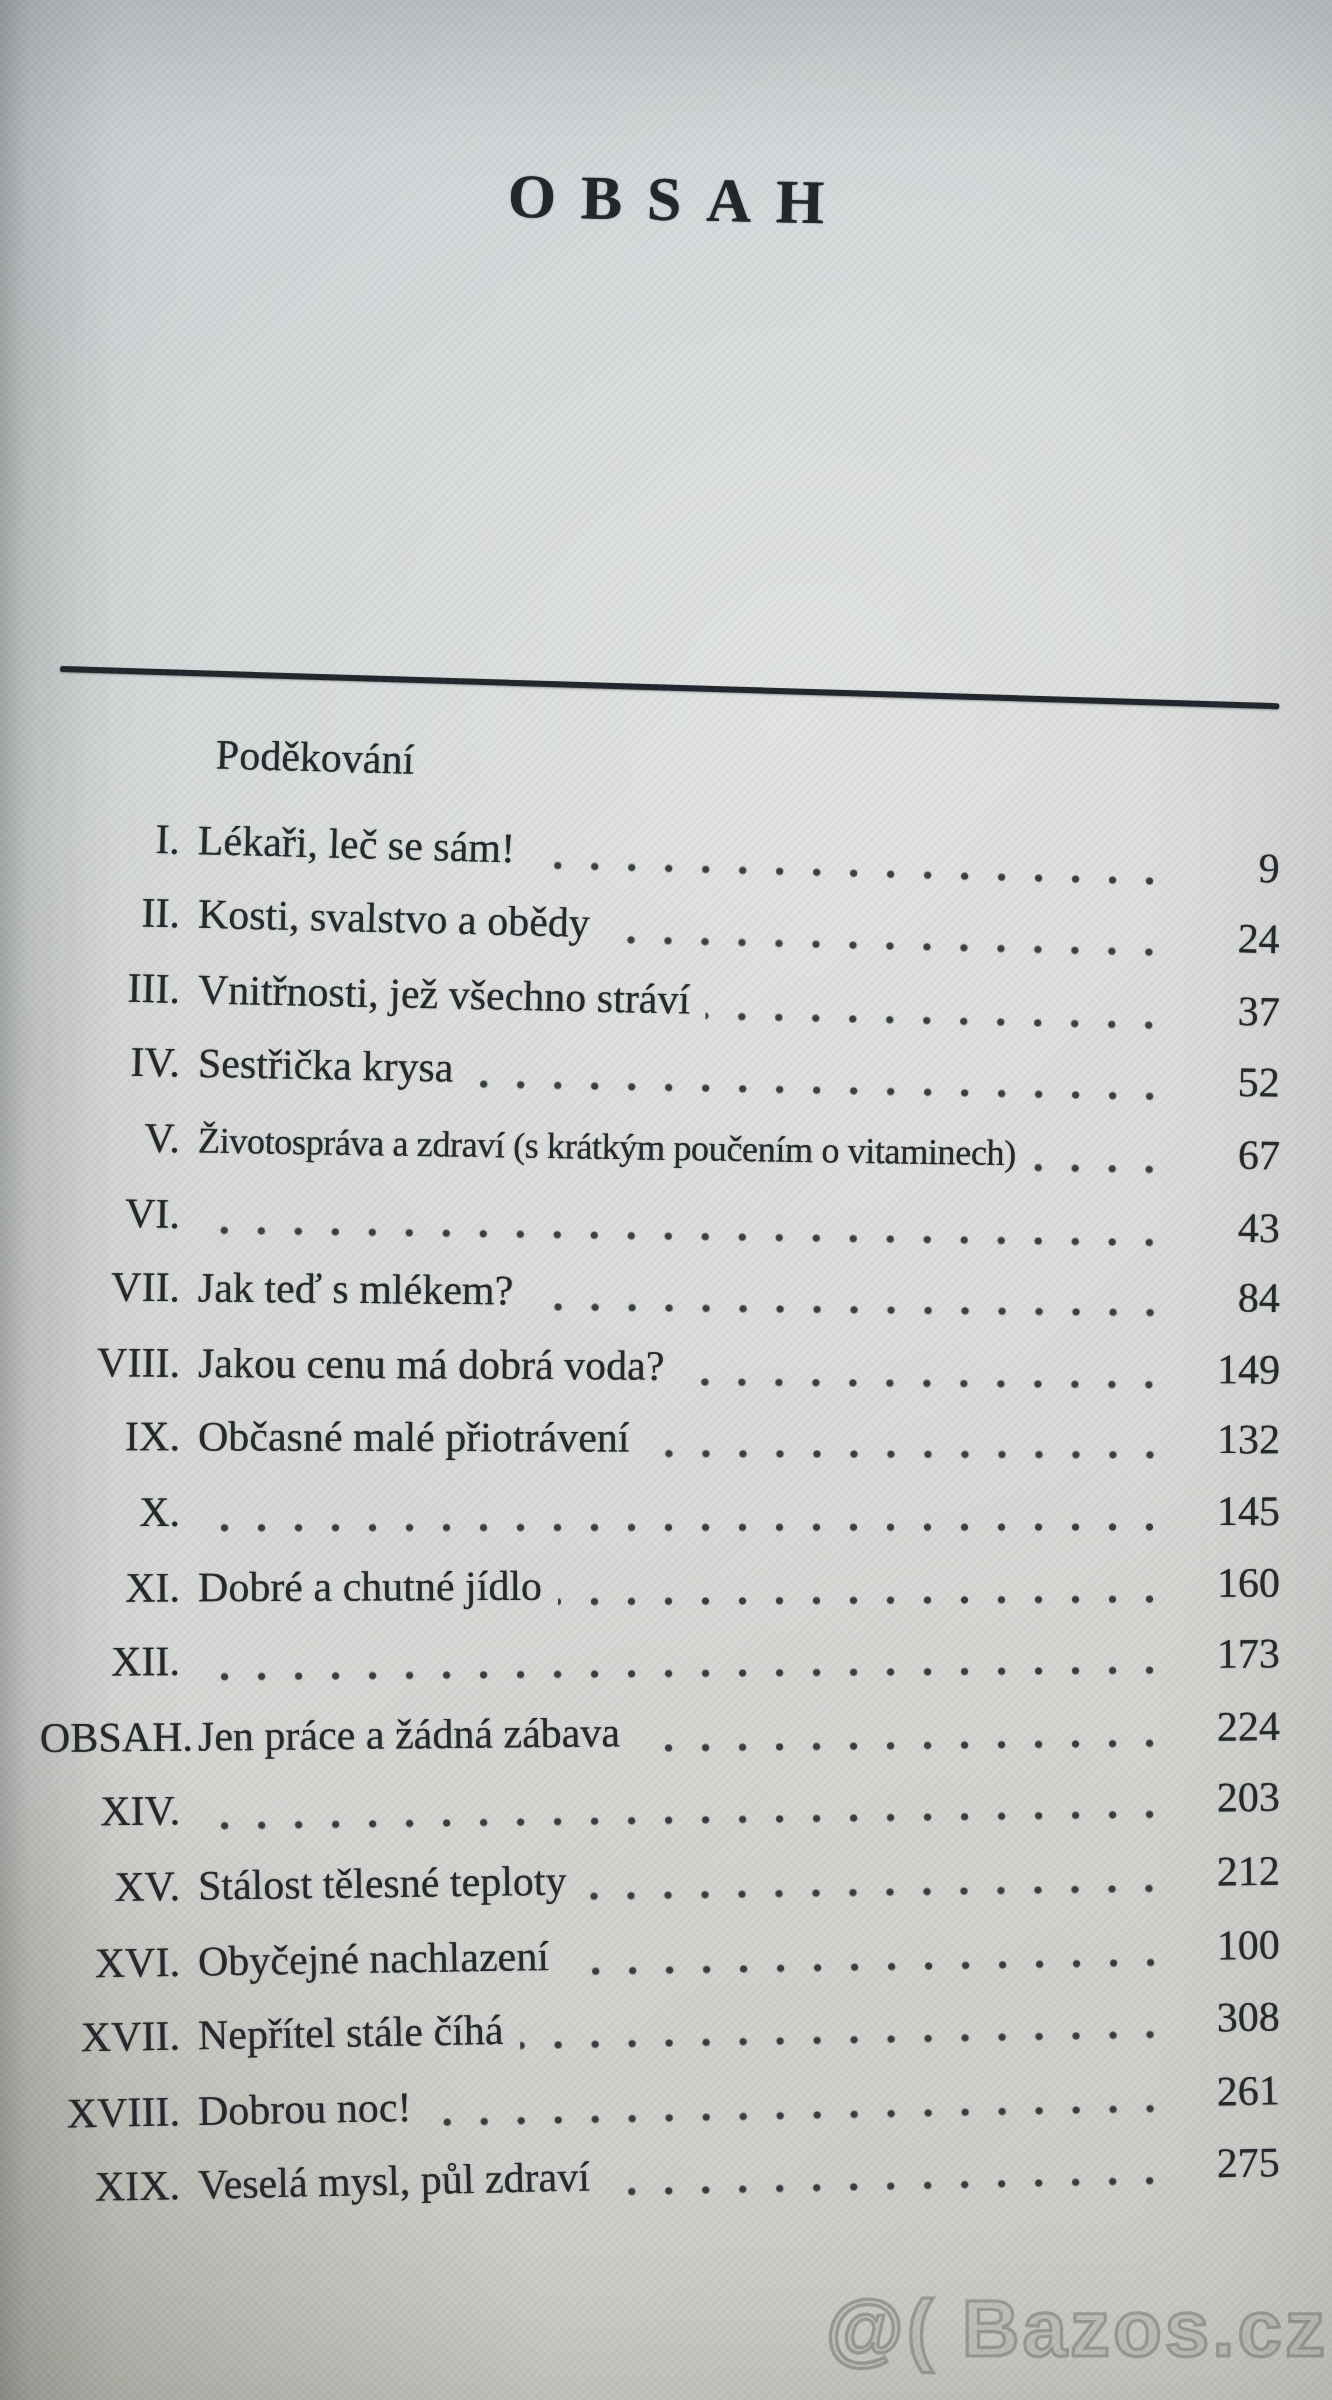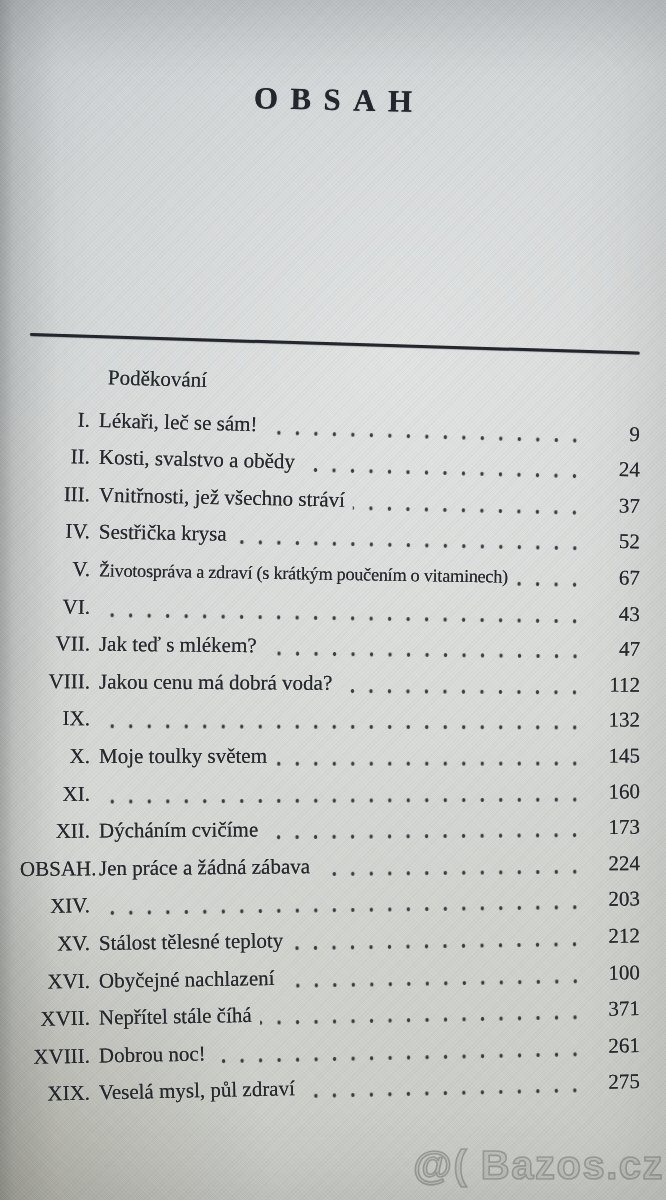--- a/index.html
+++ b/index.html
@@ -157,47 +157,47 @@
     </li>
     <li>
       <span class="num">VI.</span>
       <span class="dots"></span>
       <span class="pg">43</span>
     </li>
     <li>
       <span class="num">VII.</span>
       <span class="ttl">Jak teď s mlékem?</span>
       <span class="dots"></span>
-      <span class="pg">47</span>
+      <span class="pg">84</span>
     </li>
     <li>
       <span class="num">VIII.</span>
       <span class="ttl">Jakou cenu má dobrá voda?</span>
       <span class="dots"></span>
-      <span class="pg">112</span>
+      <span class="pg">149</span>
     </li>
     <li>
       <span class="num">IX.</span>
+      <span class="ttl">Občasné malé přiotrávení</span>
       <span class="dots"></span>
       <span class="pg">132</span>
     </li>
     <li>
       <span class="num">X.</span>
-      <span class="ttl">Moje toulky světem</span>
       <span class="dots"></span>
       <span class="pg">145</span>
     </li>
     <li>
       <span class="num">XI.</span>
+      <span class="ttl">Dobré a chutné jídlo</span>
       <span class="dots"></span>
       <span class="pg">160</span>
     </li>
     <li>
       <span class="num">XII.</span>
-      <span class="ttl">Dýcháním cvičíme</span>
       <span class="dots"></span>
       <span class="pg">173</span>
     </li>
     <li>
       <span class="num">OBSAH.</span>
       <span class="ttl">Jen práce a žádná zábava</span>
       <span class="dots"></span>
       <span class="pg">224</span>
     </li>
     <li>
@@ -214,21 +214,21 @@
     <li>
       <span class="num">XVI.</span>
       <span class="ttl">Obyčejné nachlazení</span>
       <span class="dots"></span>
       <span class="pg">100</span>
     </li>
     <li>
       <span class="num">XVII.</span>
       <span class="ttl">Nepřítel stále číhá</span>
       <span class="dots"></span>
-      <span class="pg">371</span>
+      <span class="pg">308</span>
     </li>
     <li>
       <span class="num">XVIII.</span>
       <span class="ttl">Dobrou noc!</span>
       <span class="dots"></span>
       <span class="pg">261</span>
     </li>
     <li>
       <span class="num">XIX.</span>
       <span class="ttl">Veselá mysl, půl zdraví</span>

